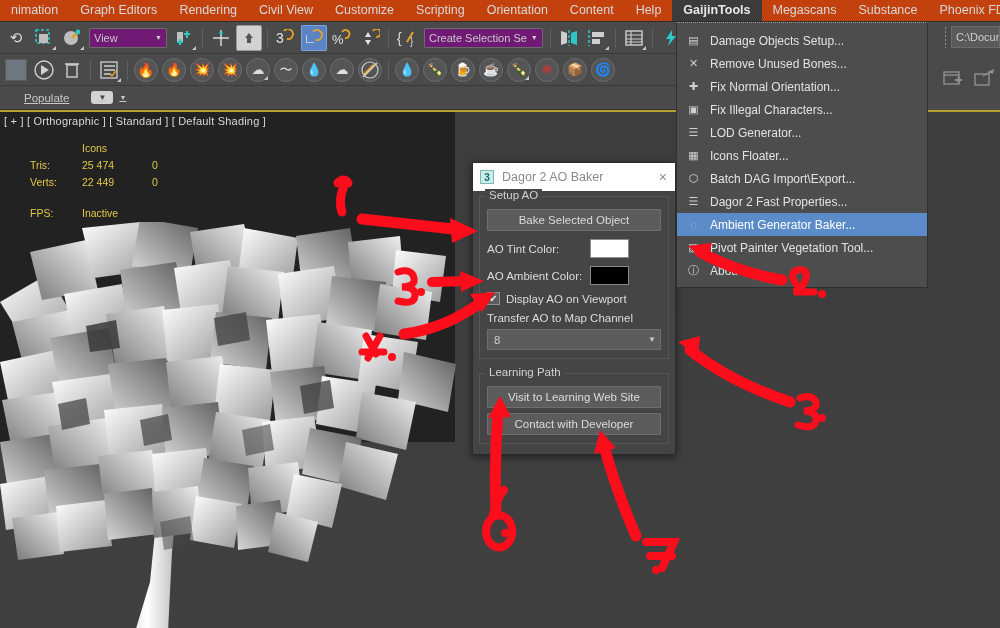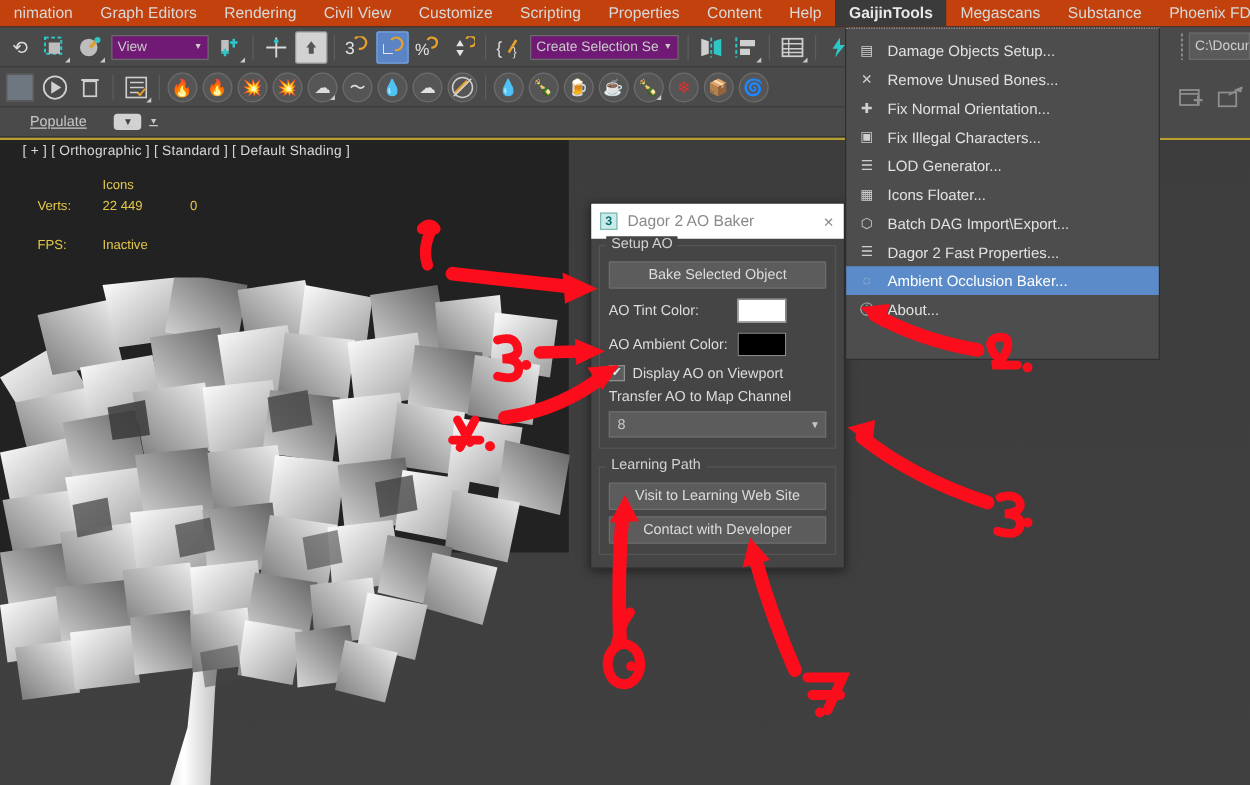--- a/index.html
+++ b/index.html
@@ -78,21 +78,21 @@
   }
   #populate .parrow{ margin-left:6px; font-size:7px; color:#c8c8c8; }
 
   
   #viewport{
     position:absolute; left:0; top:110px; width:1000px; height:518px;
     background:#3f3f3f; overflow:hidden;
   }
   #vpborder{ position:absolute; left:0; top:0; width:1000px; height:2px; background:#b8a030; }
   #vplabel{
-    position:absolute; left:18px; top:5px; font-size:11px; color:#d8d8d8;
+    position:absolute; left:4px; top:5px; font-size:11px; color:#d8d8d8;
     letter-spacing:.2px; white-space:nowrap; z-index:6;text-align:right;
   }
   #vpstats{
     position:absolute; left:30px; top:30px; font-size:10.5px; color:#e3c84a;
     z-index:6; line-height:17px;
   }
   #vpstats table{ border-collapse:collapse; }
   #vpstats td{ padding:0 0; }
   #vpstats td.c1{ width:52px; }
   #vpstats td.c2{ width:70px; }
@@ -205,21 +205,21 @@
 </head>
 <body>
 
 <div id="menubar">
     <div class="mi">nimation</div>
     <div class="mi">Graph Editors</div>
     <div class="mi">Rendering</div>
     <div class="mi">Civil View</div>
     <div class="mi">Customize</div>
     <div class="mi">Scripting</div>
-    <div class="mi">Properties</div>
+    <div class="mi">Orientation</div>
     <div class="mi">Content</div>
     <div class="mi">Help</div>
     <div class="mi active">GaijinTools</div>
     <div class="mi">Megascans</div>
     <div class="mi">Substance</div>
     <div class="mi">Phoenix FD</div>
   </div>
 
 <div id="toolbar1">
   <div class="tbtn">⟲</div>
@@ -443,20 +443,25 @@
   <div id="vplabel">[ + ] [ Orthographic ] [ Standard ] [ Default Shading ]</div>
 
   <div id="vpstats">
     <table>
       <tbody>
           <tr>
             <td class="c1"></td>
             <td class="c2">Icons</td>
             <td class="c3"></td>
           </tr>
+      <tr>
+        <td class="c1">Tris:</td>
+        <td class="c2">25 474</td>
+        <td class="c3">0</td>
+      </tr>
       <tr>
         <td class="c1">Verts:</td>
         <td class="c2">22 449</td>
         <td class="c3">0</td>
       </tr>
       <tr class="gap">
             <td colspan="3"></td>
           </tr>
       <tr>
         <td class="c1">FPS:</td>
@@ -632,21 +637,25 @@
     <div class="ditem">
       <span class="di">⬡</span>
       <span>Batch DAG Import\Export...</span>
     </div>
     <div class="ditem">
       <span class="di">☰</span>
       <span>Dagor 2 Fast Properties...</span>
     </div>
     <div class="ditem sel">
       <span class="di">◌</span>
-      <span>Ambient Occlusion Baker...</span>
+      <span>Ambient Generator Baker...</span>
+    </div>
+    <div class="ditem">
+      <span class="di">▧</span>
+      <span>Pivot Painter Vegetation Tool...</span>
     </div>
     <div class="ditem">
       <span class="di">ⓘ</span>
       <span>About...</span>
     </div>
   </div>
 
 <svg id="annot" viewBox="0 0 1000 628">
   <g fill="#fc0d1b" stroke="#fc0d1b">
 

